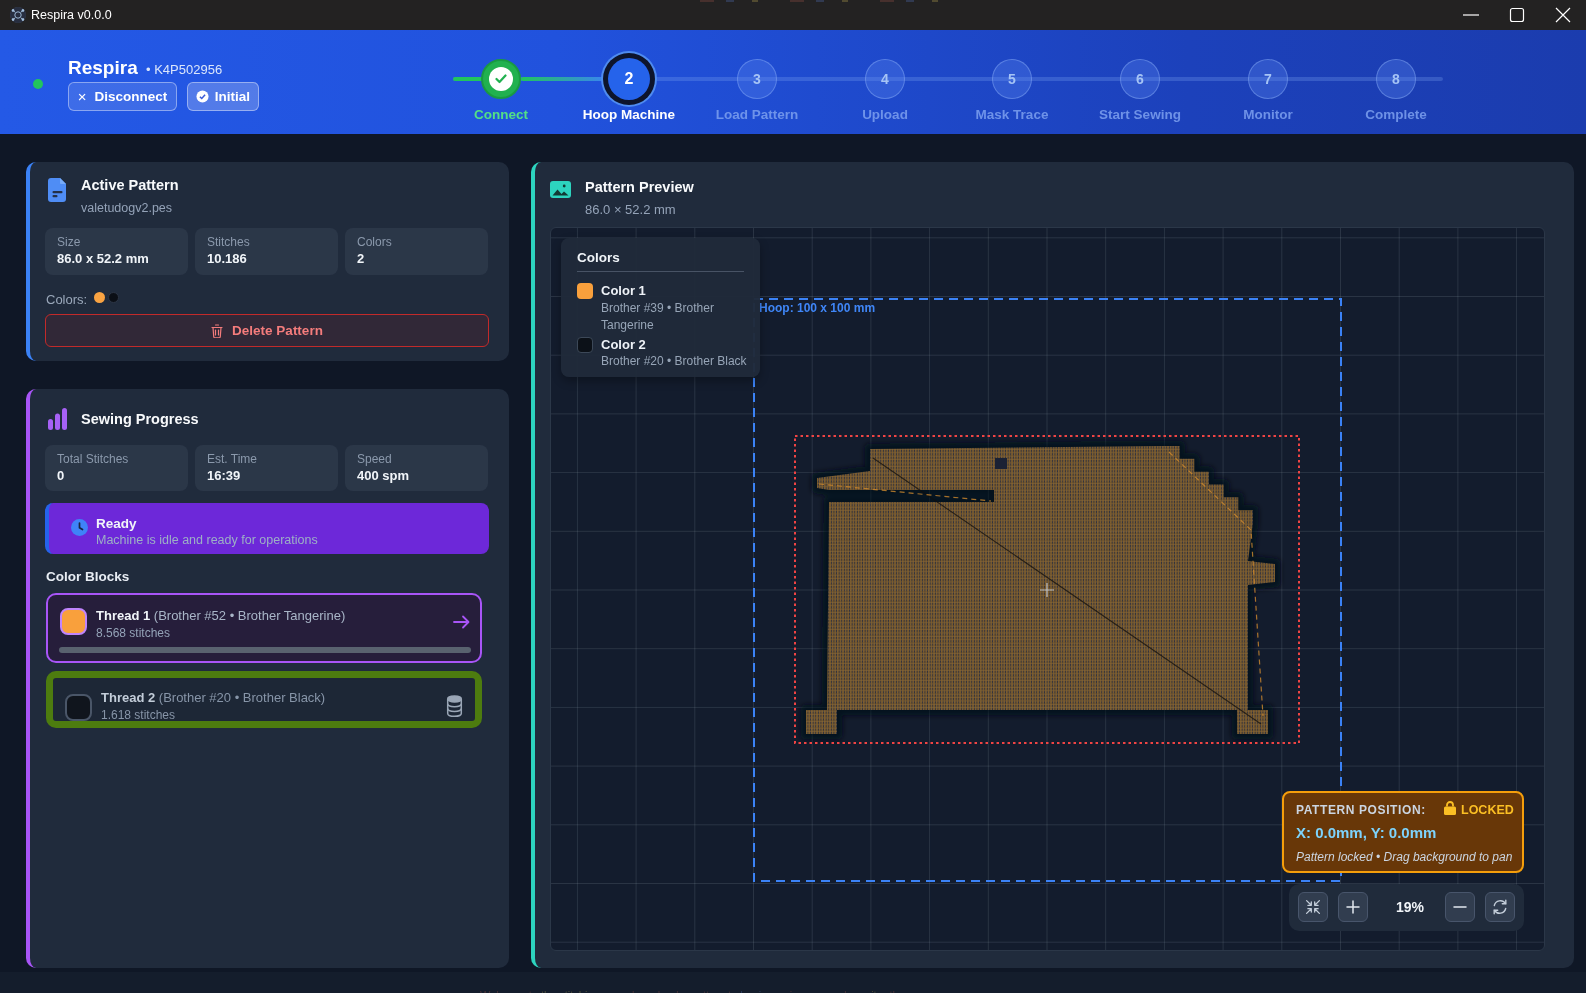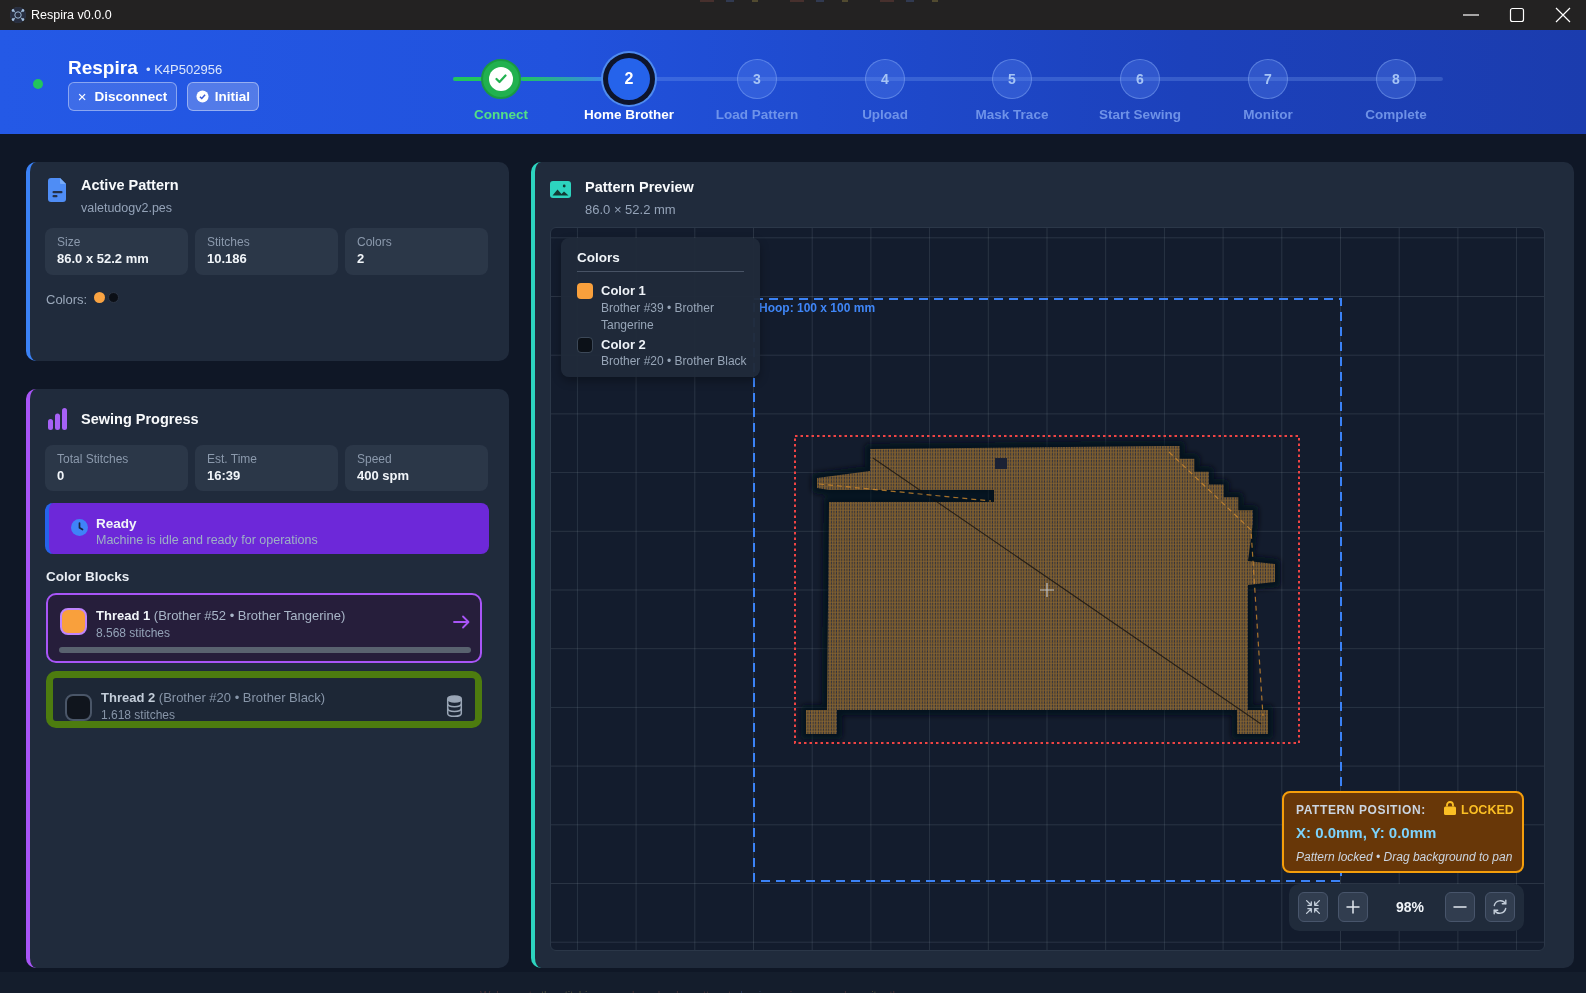--- a/index.html
+++ b/index.html
@@ -71,21 +71,21 @@
         <div style="width:24px;height:24px;border-radius:50%;background:#fff;display:flex;align-items:center;justify-content:center;">
         <svg width="12" height="10" viewBox="0 0 12 10">
             <path d="M1.5 5l3 3 6-6.5" stroke="#21b14f" stroke-width="2.2" fill="none" stroke-linecap="round" stroke-linejoin="round"></path>
           </svg>
         </div>
       </div>
       <div class="steplabel" style="left:431px; color:#53e085;">Connect</div>
       <div class="stepcircle" style="left:603px; top:23px; width:52px; height:52px; background:#0d142c; box-shadow:0 0 0 2px #4f8bf0;">
         <div class="stepcircle" style="left:5px; top:5px; width:42px; height:42px; background:#2563eb; color:#fff; font-size:16px; font-weight:bold;">2</div>
       </div>
-      <div class="steplabel" style="left:559px; color:#ffffff;">Home Brother</div>
+      <div class="steplabel" style="left:559px; color:#ffffff;">Hoop Machine</div>
       <div class="stepcircle" style="left:737px; top:29px; width:40px; height:40px; background:rgba(90,135,240,0.32); border:1.5px solid rgba(150,185,250,0.40); color:#a6c4f5; font-size:14px; font-weight:bold;">3</div>
       <div class="steplabel" style="left:687px; color:rgba(125,160,238,0.85);">Load Pattern</div>
       <div class="stepcircle" style="left:865px; top:29px; width:40px; height:40px; background:rgba(90,135,240,0.32); border:1.5px solid rgba(150,185,250,0.40); color:#a6c4f5; font-size:14px; font-weight:bold;">4</div>
       <div class="steplabel" style="left:815px; color:rgba(125,160,238,0.85);">Upload</div>
       <div class="stepcircle" style="left:992px; top:29px; width:40px; height:40px; background:rgba(90,135,240,0.32); border:1.5px solid rgba(150,185,250,0.40); color:#a6c4f5; font-size:14px; font-weight:bold;">5</div>
       <div class="steplabel" style="left:942px; color:rgba(125,160,238,0.85);">Mask Trace</div>
       <div class="stepcircle" style="left:1120px; top:29px; width:40px; height:40px; background:rgba(90,135,240,0.32); border:1.5px solid rgba(150,185,250,0.40); color:#a6c4f5; font-size:14px; font-weight:bold;">6</div>
       <div class="steplabel" style="left:1070px; color:rgba(125,160,238,0.85);">Start Sewing</div>
       <div class="stepcircle" style="left:1248px; top:29px; width:40px; height:40px; background:rgba(90,135,240,0.32); border:1.5px solid rgba(150,185,250,0.40); color:#a6c4f5; font-size:14px; font-weight:bold;">7</div>
       <div class="steplabel" style="left:1198px; color:rgba(125,160,238,0.85);">Monitor</div>
@@ -113,20 +113,25 @@
         <div class="statvalue">10.186</div>
       </div>
     <div class="statbox" style="width:143px; height:47px;">
         <div class="statlabel">Colors</div>
         <div class="statvalue">2</div>
       </div>
   </div>
   <div style="position:absolute; left:16px; top:130px; font-size:13px; color:#9aa8ba;">Colors:</div>
   <div style="position:absolute; left:64px; top:130px; width:11px; height:11px; border-radius:50%; background:#f9a342;"></div>
   <div style="position:absolute; left:78px; top:130px; width:11px; height:11px; border-radius:50%; background:#0b0f16; border:1px solid #2c3545;"></div>
+  <div style="position:absolute; left:15px; top:152px; width:444px; height:33px; border:1px solid #c22a2a; background:rgba(130,26,34,0.18); border-radius:6px; display:flex; align-items:center; justify-content:center; color:#f47c7c; font-size:13.5px; font-weight:bold;">
+    <svg width="12" height="14" viewBox="0 0 12 14" style="margin-right:9px;">
+        <path d="M1 3.5h10M4.5 1h3M2 3.5l.7 9a1.5 1.5 0 0 0 1.5 1.4h3.6a1.5 1.5 0 0 0 1.5-1.4l.7-9M4.5 6v5M7.5 6v5" stroke="#f47c7c" stroke-width="1.2" fill="none" stroke-linecap="round"></path>
+      </svg>
+    Delete Pattern</div>
 </div>
 
 <div class="card" style="left:26px; top:389px; width:483px; height:579px; border-left:4px solid #a855f7;">
   <svg style="position:absolute; left:17px; top:19px;" width="22" height="22" viewBox="0 0 22 22">
       <rect x="1" y="11" width="5" height="11" rx="2.5" fill="#a661f5"></rect>
       <rect x="8" y="5.5" width="5" height="16.5" rx="2.5" fill="#a661f5"></rect>
       <rect x="15" y="0" width="5" height="22" rx="2.5" fill="#a661f5"></rect>
     </svg>
   <div class="cardtitle" style="position:absolute; left:51px; top:22px;">Sewing Progress</div>
   <div style="position:absolute; left:15px; top:56px; width:444px; display:flex; gap:7px;">
@@ -241,21 +246,21 @@
             <g stroke="#c3cdd9" stroke-width="1.3" fill="none" stroke-linecap="round" stroke-linejoin="round">
               <path d="M6.3 6.3L1.6 1.6M6.3 6.3H2.9M6.3 6.3V2.9M9.7 6.3l4.7-4.7M9.7 6.3h3.4M9.7 6.3V2.9M6.3 9.7l-4.7 4.7M6.3 9.7H2.9M6.3 9.7v3.4M9.7 9.7l4.7 4.7M9.7 9.7h3.4M9.7 9.7v3.4"></path>
             </g>
           </svg>
       </div>
       <div style="position:absolute; left:49px; top:8px; width:30px; height:30px; background:#313d4f; border:1px solid #48556b; border-radius:6px;">
         <svg width="16" height="16" viewBox="0 0 16 16" style="margin:6px;">
             <path d="M8 2v12M2 8h12" stroke="#e2e8f0" stroke-width="1.5" stroke-linecap="round"></path>
           </svg>
       </div>
-      <div style="position:absolute; left:96px; top:15px; width:50px; text-align:center; font-size:14px; font-weight:bold; color:#f1f5f9;">98%</div>
+      <div style="position:absolute; left:96px; top:15px; width:50px; text-align:center; font-size:14px; font-weight:bold; color:#f1f5f9;">19%</div>
       <div style="position:absolute; left:156px; top:8px; width:30px; height:30px; background:#313d4f; border:1px solid #48556b; border-radius:6px;">
         <svg width="16" height="16" viewBox="0 0 16 16" style="margin:6px;">
             <path d="M2 8h12" stroke="#e2e8f0" stroke-width="1.5" stroke-linecap="round"></path>
           </svg>
       </div>
       <div style="position:absolute; left:196px; top:8px; width:30px; height:30px; background:#313d4f; border:1px solid #48556b; border-radius:6px;">
         <svg width="16" height="16" viewBox="0 0 16 16" style="margin:6px;">
             <g stroke="#c3cdd9" stroke-width="1.4" fill="none" stroke-linecap="round">
               <path d="M13.5 4.5A6.2 6.2 0 0 0 2.3 6.5M2.5 11.5a6.2 6.2 0 0 0 11.2-2"></path>
               <path d="M13.8 1.2v3.5h-3.5M2.2 14.8v-3.5h3.5"></path>

